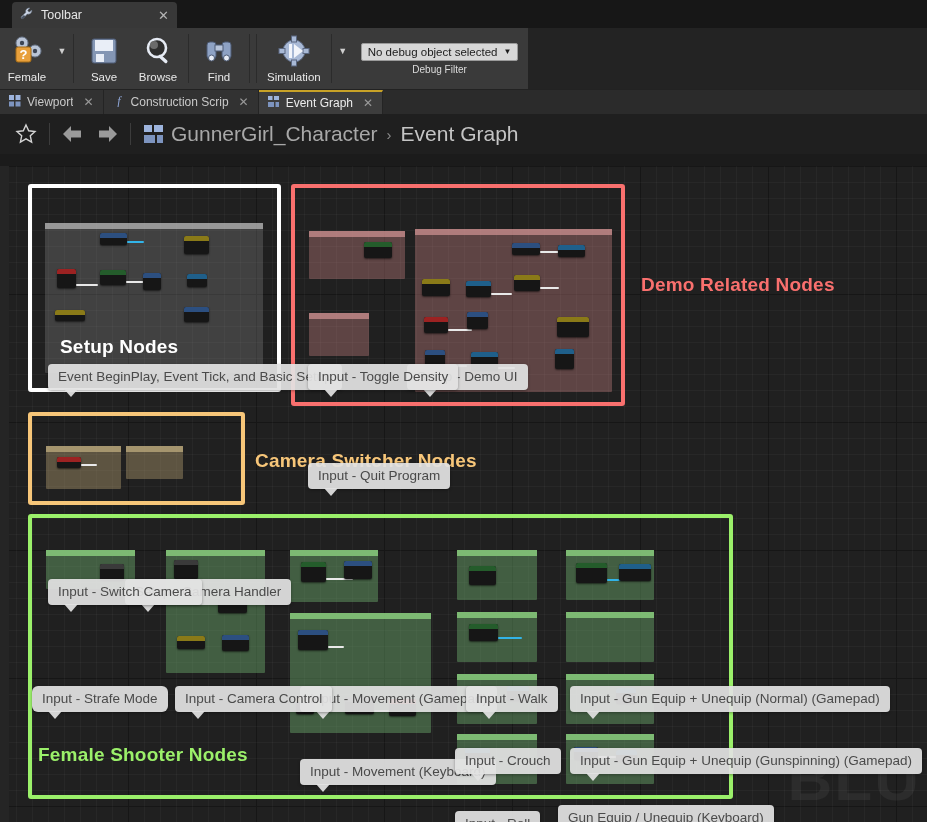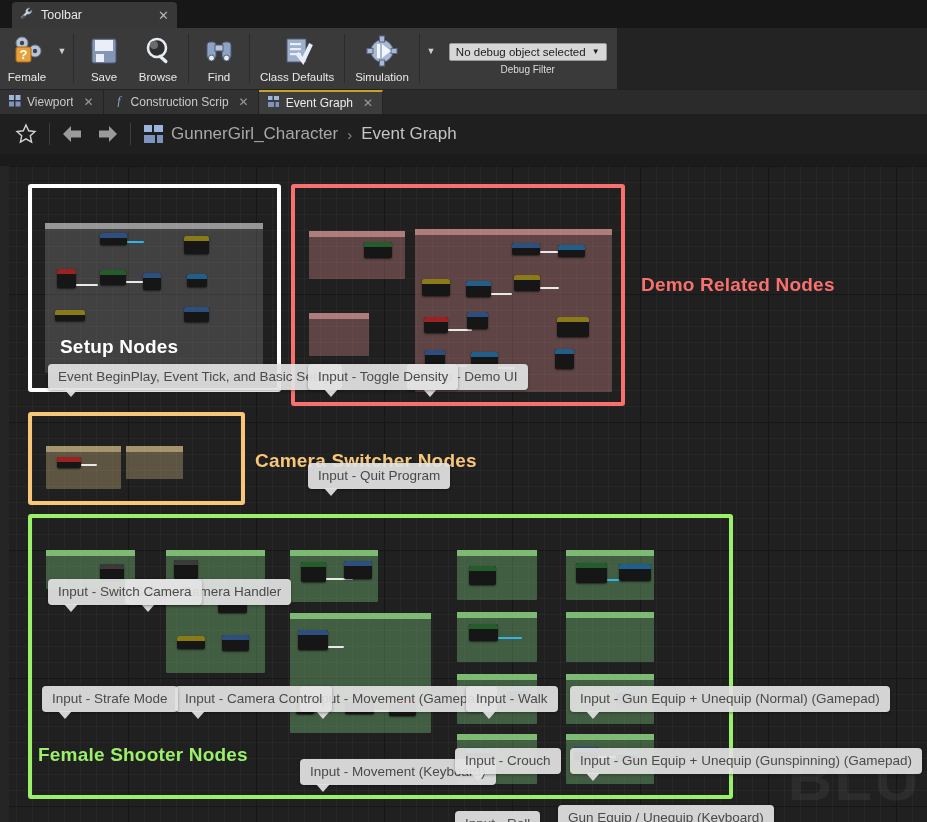--- a/index.html
+++ b/index.html
@@ -69,21 +69,21 @@
 
   
   .crumbbar {
     height: 40px; display: flex; align-items: center; gap: 0px;
     padding-left: 9px; color: #b9b9b9;
     background: #1f1f1f;
     position: relative; z-index: 3;
   }
   .crumb-ico { width: 34px; display:flex; align-items:center; justify-content:center; }
   .crumb-div { width: 1px; height: 22px; background: #3c3c3c; margin: 0 6px; }
-  .crumb-txt { font-size: 17px; color: #a8a8a8; }
+  .crumb-txt { font-size: 21px; color: #a8a8a8; }
   .crumb-sep { font-size: 15px; color: #8d8d8d; margin: 0 9px; }
   .crumb-txt.last { color: #c4c4c4; }
 
   
   .canvas {
     position: absolute; left: 0; top: 166px; right: 0; bottom: 0;
     background-color: #202020;
     background-image:
       linear-gradient(to right, rgba(255,255,255,0.030) 1px, transparent 1px),
       linear-gradient(to bottom, rgba(255,255,255,0.030) 1px, transparent 1px),
@@ -200,34 +200,20 @@
         <rect x="12" y="10" width="8" height="6" fill="#b7c4da" stroke="#4d5b74"></rect>
         <circle cx="8.5" cy="23" r="3" fill="#e7ecf5" stroke="#4d5b74"></circle>
         <circle cx="23.5" cy="23" r="3" fill="#e7ecf5" stroke="#4d5b74"></circle>
       </svg>
     </span>
     <span class="lbl">Find</span>
   </div>
   <div class="tb-sep"></div>
 
 
-  <div class="tb-btn">
-    <span class="glyph">
-      <svg width="32" height="32" viewBox="0 0 32 32">
-        <rect x="6" y="4" width="19" height="23" fill="#9fb0cc" stroke="#4d5b74"></rect>
-        <g fill="#e9eef7">
-            <rect x="9" y="8" width="11" height="2.2"></rect>
-            <rect x="9" y="13" width="11" height="2.2"></rect>
-            <rect x="9" y="18" width="11" height="2.2"></rect>
-          </g>
-        <path d="M16 18 l6 8 l8 -17" fill="none" stroke="#e7eef9" stroke-width="4.2"></path>
-      </svg>
-    </span>
-    <span class="lbl">Class Defaults</span>
-  </div>
   <div class="tb-sep"></div>
 
   <div class="tb-btn">
     <span class="glyph">
       <svg width="32" height="32" viewBox="0 0 32 32">
         <circle cx="16" cy="16" r="11" fill="#a8b9d6" stroke="#5a6780"></circle>
         <g fill="#a8b9d6" stroke="#5a6780">
           <rect x="13.5" y="1" width="5" height="6"></rect>
             <rect x="13.5" y="25" width="5" height="6"></rect>
           <rect x="1" y="13.5" width="6" height="5"></rect>
@@ -529,21 +515,21 @@
       <div class="region" style="left: 28px; top: 246px; width: 217px; height: 93px; border-width: 4px; border-color: rgb(247, 198, 121);"></div>
       <div class="region-label" style="left: 255px; top: 284px; color: rgb(247, 198, 121);">Camera Switcher Nodes</div>
       <div class="region" style="left: 28px; top: 348px; width: 705px; height: 285px; border-width: 4px; border-color: rgb(155, 240, 106);"></div>
       <div class="region-label" style="left: 38px; top: 578px; color: rgb(155, 240, 106);">Female Shooter Nodes</div>
       <div class="tip" style="left: 48px; top: 198px; z-index: 12;"><span>Event BeginPlay, Event Tick, and Basic Setup</span></div>
       <div class="tip" style="left: 308px; top: 198px; z-index: 14;"><span>Input - Toggle Density</span></div>
       <div class="tip" style="left: 407px; top: 198px; z-index: 13;"><span>Setup - Demo UI</span></div>
       <div class="tip" style="left: 308px; top: 297px; z-index: 13;"><span>Input - Quit Program</span></div>
       <div class="tip" style="left: 48px; top: 413px; z-index: 14;"><span>Input - Switch Camera</span></div>
       <div class="tip" style="left: 125px; top: 413px; z-index: 13;"><span>Setup - Camera Handler</span></div>
-      <div class="tip" style="left: 42px; top: 520px; z-index: 14;"><span>Input - Strafe Mode</span></div>
+      <div class="tip" style="left: 32px; top: 520px; z-index: 14; border-radius: 6px;"><span>Input - Strafe Mode</span></div>
       <div class="tip" style="left: 175px; top: 520px; z-index: 13;"><span>Input - Camera Control</span></div>
       <div class="tip" style="left: 300px; top: 520px; z-index: 12;"><span>Input - Movement (Gamepad)</span></div>
       <div class="tip" style="left: 466px; top: 520px; z-index: 14;"><span>Input - Walk</span></div>
       <div class="tip" style="left: 570px; top: 520px; z-index: 13;"><span>Input - Gun Equip + Unequip (Normal) (Gamepad)</span></div>
       <div class="tip" style="left: 300px; top: 593px; z-index: 14;"><span>Input - Movement (Keyboard)</span></div>
       <div class="tip" style="left: 455px; top: 582px; z-index: 15;"><span>Input - Crouch</span></div>
       <div class="tip" style="left: 570px; top: 582px; z-index: 13;"><span>Input - Gun Equip + Unequip (Gunspinning) (Gamepad)</span></div>
       <div class="tip" style="left: 455px; top: 645px; z-index: 15;"><span>Input - Roll</span></div>
       <div class="tip" style="left: 558px; top: 639px; z-index: 14;"><span>Gun Equip / Unequip (Keyboard)</span></div>
     </div>

